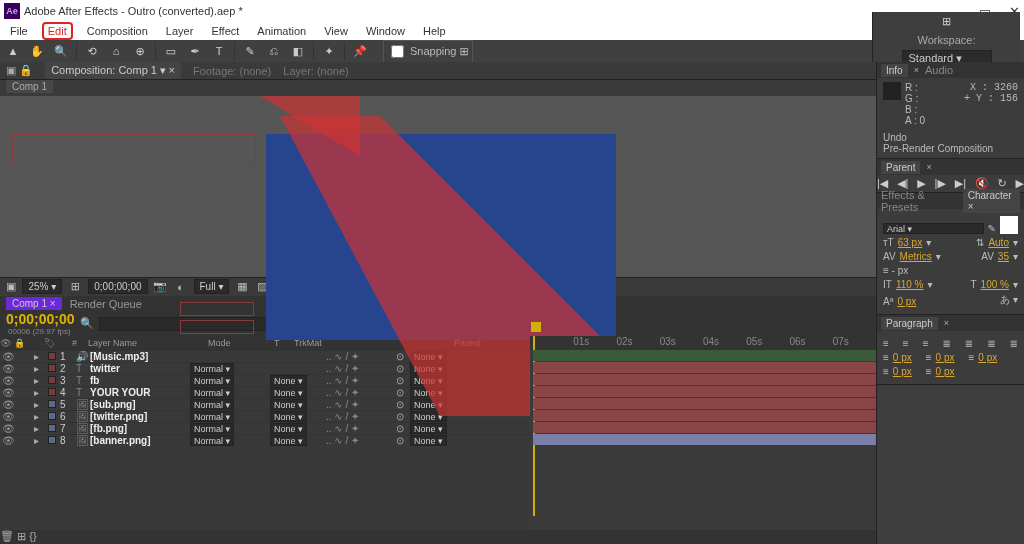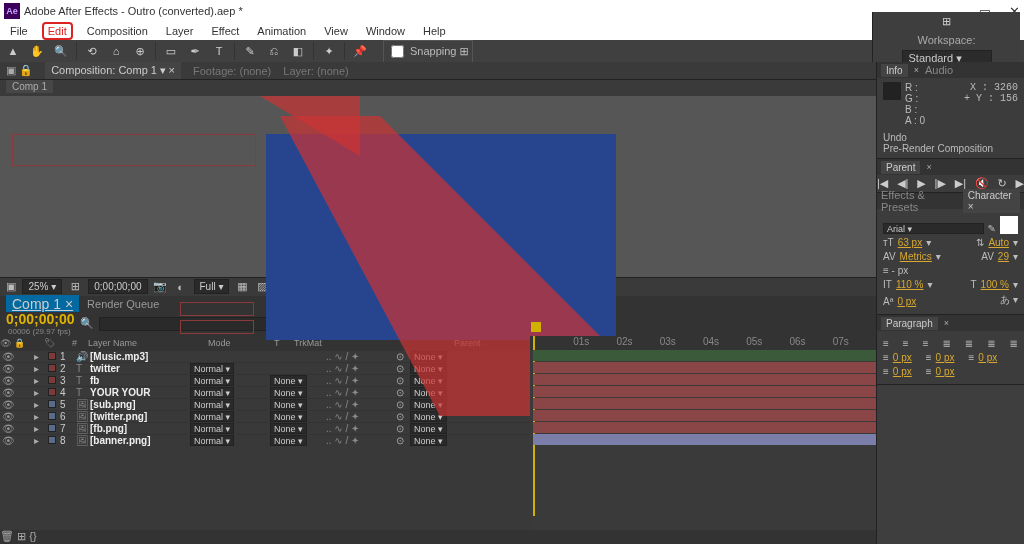--- a/index.html
+++ b/index.html
@@ -28,21 +28,21 @@
   .compSubTab span{background:#474747;padding:1px 6px;font-size:10px;color:#aaa;}
   .viewport{flex:1;background:#565656;position:relative;border-bottom:1px solid #222;}
   .shape{position:absolute;background:#27458f;}
   .red-over{position:absolute;background:#cc3333;opacity:0.7;}
   .outline{position:absolute;border:1px solid #8a3a3a;}
   .viewbot{height:18px;background:#3a3a3a;display:flex;align-items:center;gap:6px;padding:0 6px;color:#bbb;}
   .dd{background:#2a2a2a;padding:1px 5px;border:1px solid #222;color:#ccc;font-size:10px;}
   .ico{width:14px;height:14px;display:flex;align-items:center;justify-content:center;color:#bbb;}
   
   .tlTabs{height:16px;background:#333;display:flex;align-items:center;gap:8px;padding:0 6px;}
-  .tlTabs .tt{background:#0369a1;padding:1px 6px;font-size:14px;color:#ccc;text-decoration:underline;}
+  .tlTabs .tt{background:#6d28d9;padding:1px 6px;font-size:10px;color:#ccc;}
   .tlTabs .tt2{color:#999;}
   .tlHead{height:24px;background:#333;display:flex;align-items:center;padding:0 6px;gap:6px;}
   .timecode{color:#e0b300;font-weight:bold;font-size:14px;}
   .tcsub{color:#888;font-size:8px;margin-left:2px;}
   .tlInput{background:#2a2a2a;border:1px solid #222;flex:1;height:14px;max-width:260px;}
   .tlIco{display:flex;gap:4px;margin-left:6px;}
   .tlCols{height:14px;background:#333;display:flex;font-size:9px;color:#999;align-items:center;}
   .tlCols div{height:100%;display:flex;align-items:center;}
   .tlBody{flex:1;display:flex;background:#3c3c3c;}
   .tlLeft{width:530px;background:#393939;}
@@ -466,21 +466,21 @@
             <span>▾</span>
             <span style="margin-left:auto">⇅</span>
             <span class="orange">Auto</span>
             <span>▾</span>
           </div>
         <div class="char-row">
             <span>AV</span>
             <span class="orange">Metrics</span>
             <span>▾</span>
             <span style="margin-left:auto">AV</span>
-            <span class="orange">29</span>
+            <span class="orange">35</span>
             <span>▾</span>
           </div>
         <div class="char-row">
             <span>≡ - px</span>
           </div>
         <div class="char-row">
             <span>IT</span>
             <span class="orange">110 %</span>
             <span>▾</span>
             <span style="margin-left:auto">T</span>

